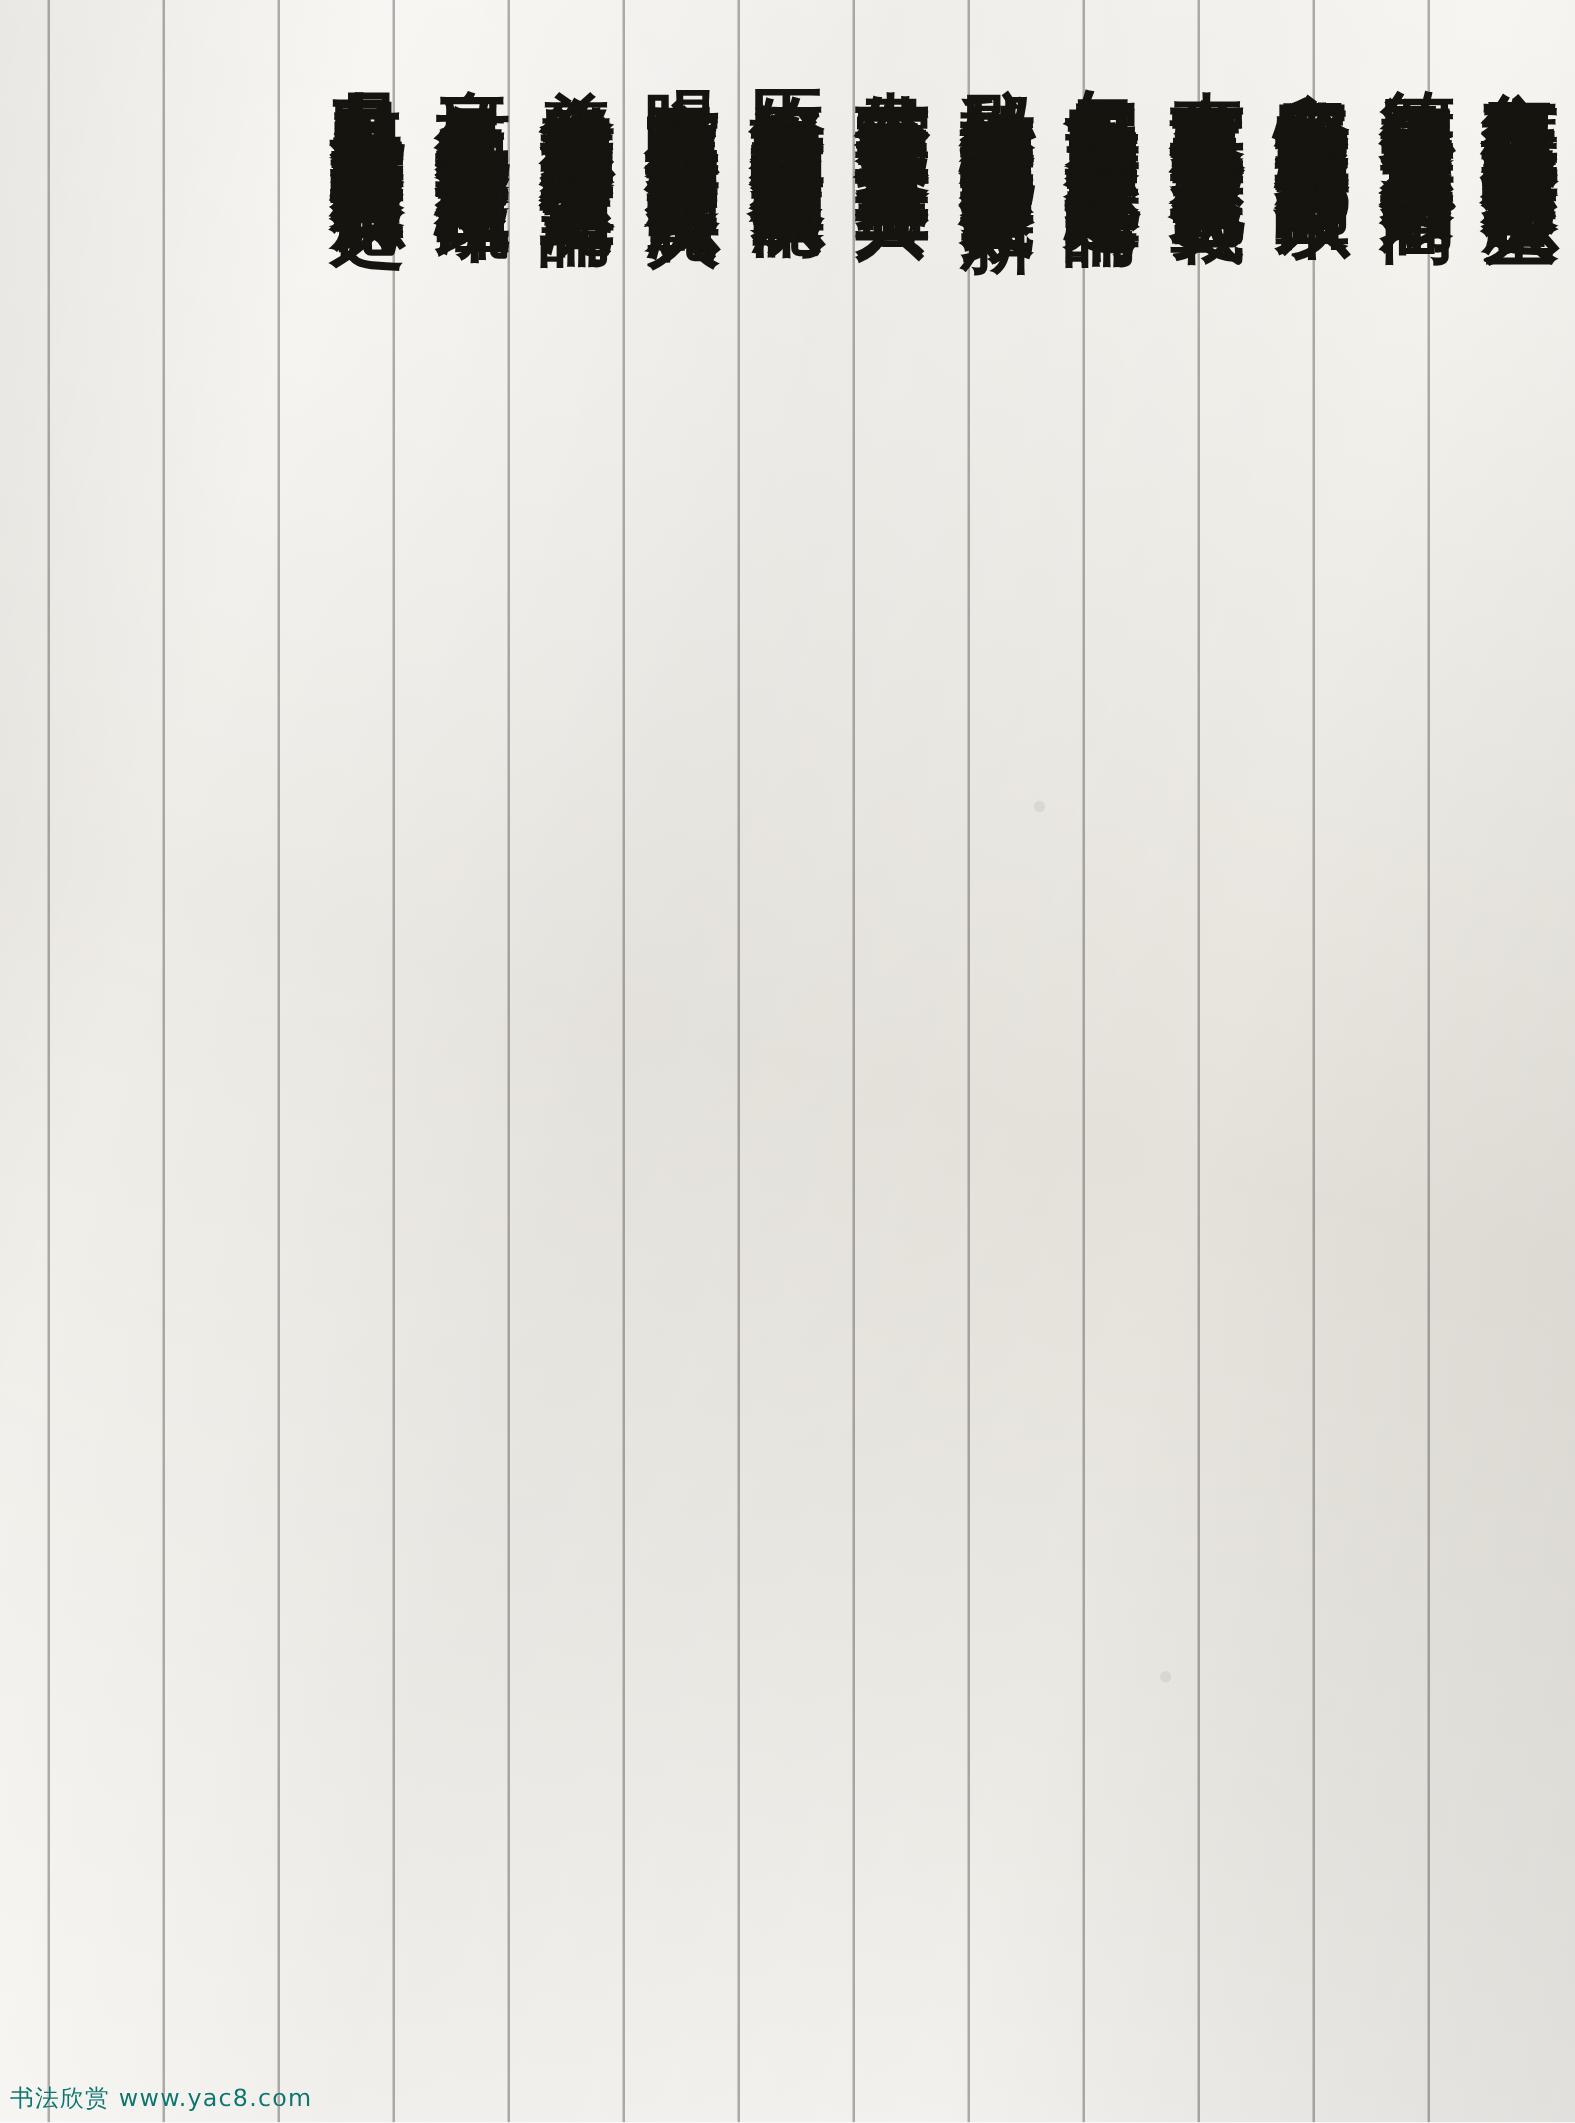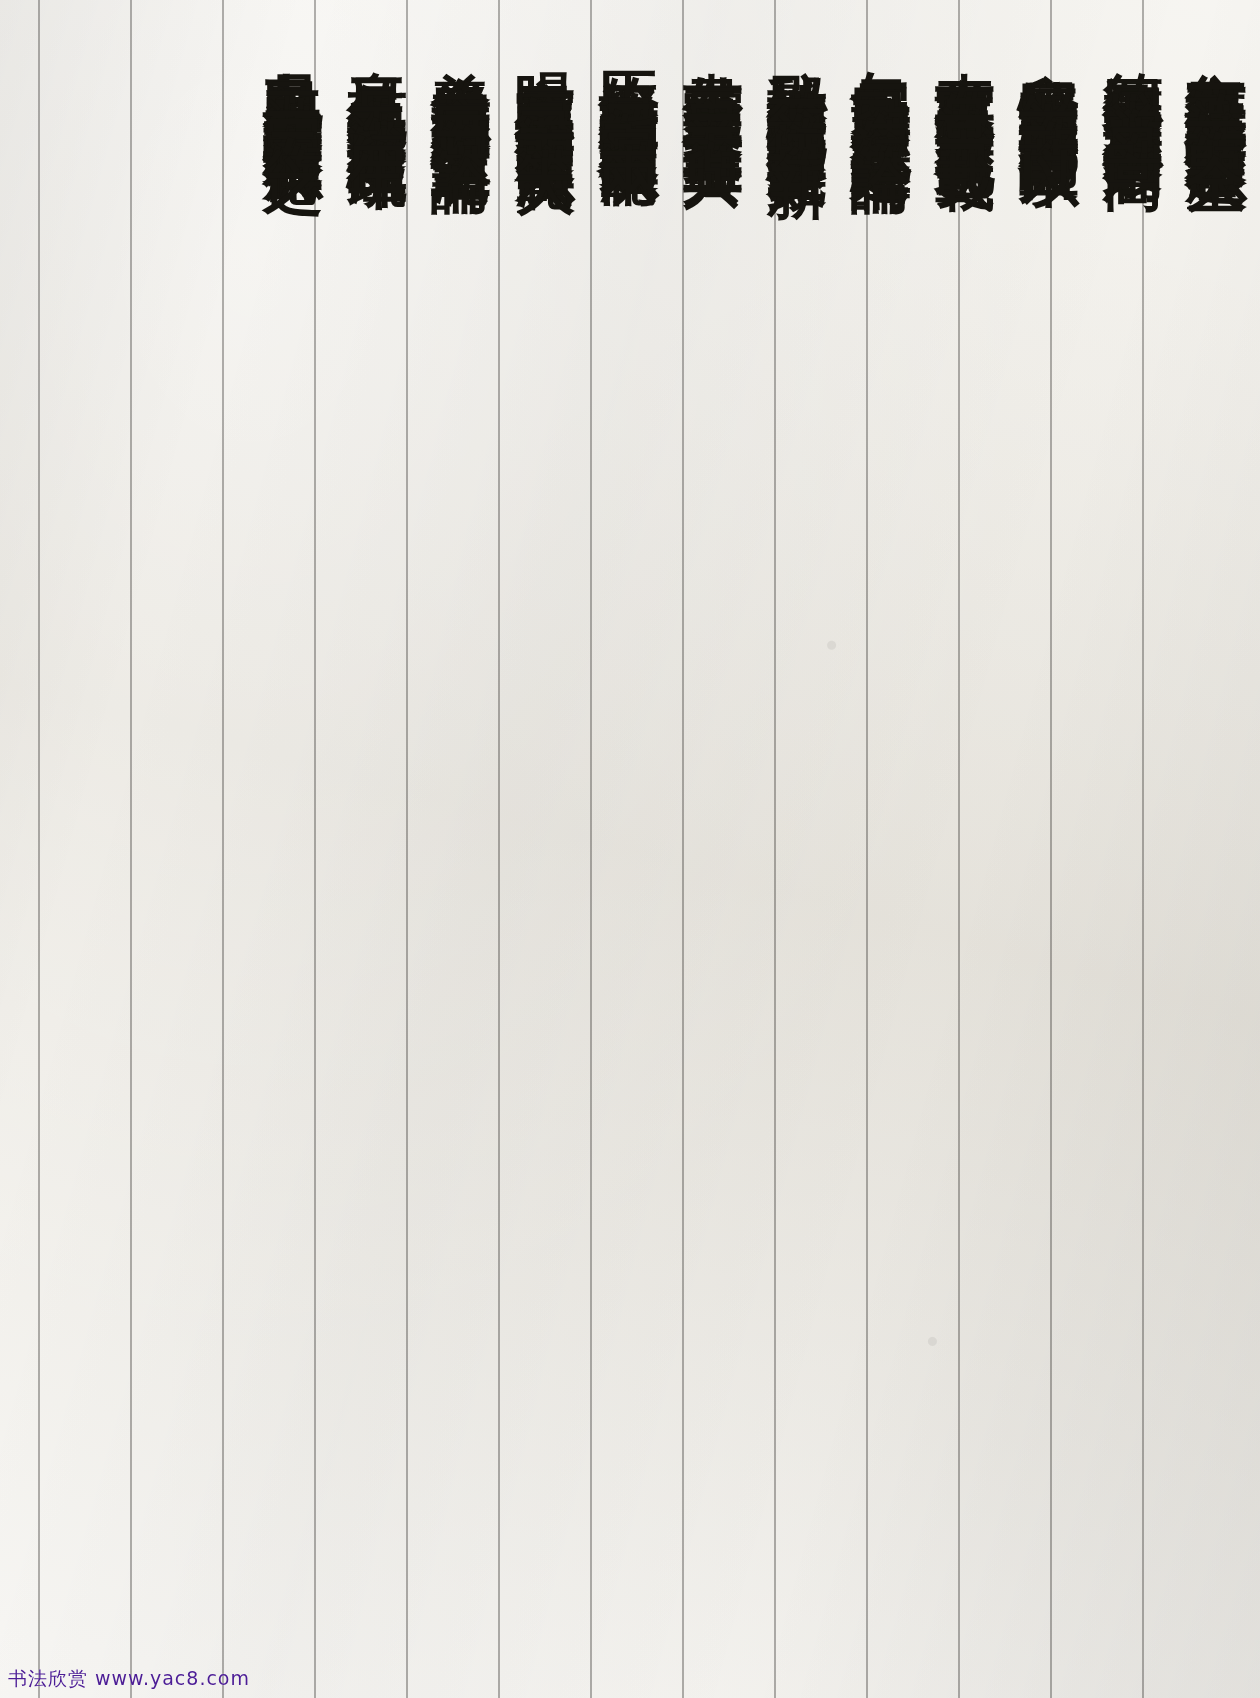--- a/index.html
+++ b/index.html
@@ -97,21 +97,21 @@
       radial-gradient(circle at 74% 79%, rgba(0,0,0,0.06) 0 4px, rgba(0,0,0,0) 5px);
     mix-blend-mode: multiply;
   }
 
   #watermark {
     position: absolute;
     left: 8px;
     bottom: 6px;
     font-family: "DejaVu Sans", sans-serif;
     font-size: 19px;
-    color: #4c1d95;
+    color: #0f766e;
     letter-spacing: 1px;
     white-space: nowrap;
     text-shadow: 0 0 1px rgba(255,255,255,0.8);
   }
 </style>
 </head>
 <body>
 
 <div id="page">
 

